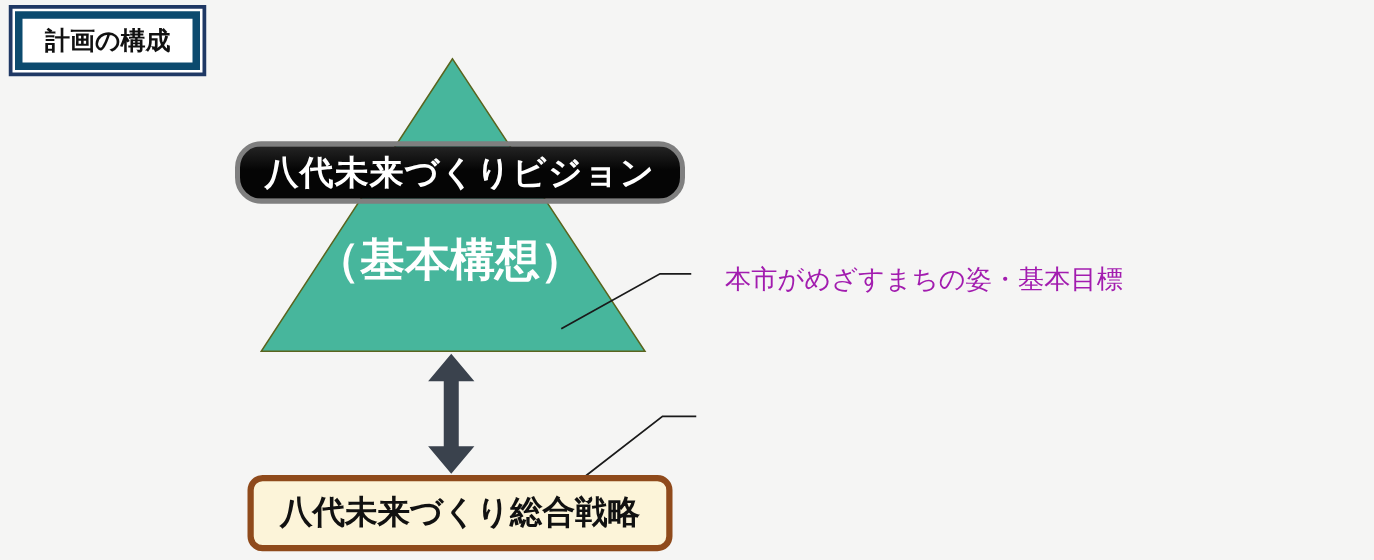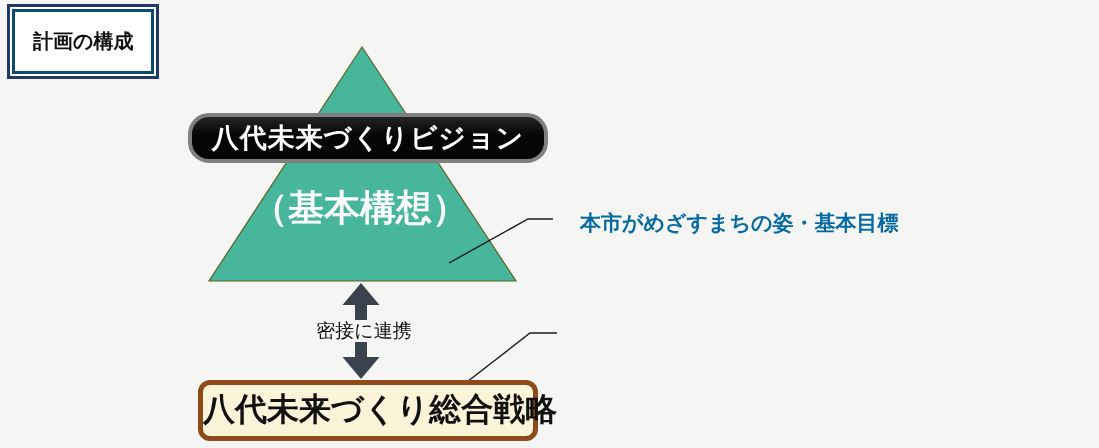--- a/index.html
+++ b/index.html
@@ -18,22 +18,22 @@
   .title-box {
     position: absolute;
     left: 7px;
     top: 4px;
     border: 3px solid #1f3864;
     background: #ffffff;
     padding: 2px;
     z-index: 3;
   }
   .title-inner {
-    border: 3px solid #0c4a6e;
-    padding: 16px 18px;
+    border: 6px solid #0c4a6e;
+    padding: 4px 18px;
     font-size: 20px;
     font-weight: 700;
     color: #111111;
     white-space: nowrap;
   }
   
   .svg-layer {
     position: absolute;
     left: 0;
     top: 0;
@@ -92,33 +92,33 @@
     position: absolute;
     left: 198px;
     top: 380px;
     width: 340px;
     height: 61px;
     box-sizing: border-box;
     border: 5px solid #8f4a1b;
     border-radius: 12px;
     background: #fcf4d9;
     color: #111111;
-    font-size: 32px;
+    font-size: 26px;
     font-weight: 700;
     text-align: center;
     line-height: 49px;
     white-space: nowrap;
     z-index: 2;
   }
   
   .annotation {
     position: absolute;
-    color: #0369a1;
+    color: #a21caf;
     font-size: 21px;
-    font-weight: 700;
+    font-weight: 400;
     white-space: nowrap;
     z-index: 2;
   }
   .annotation-1 { left: 580px; top: 209px; }
   .annotation-2 { left: 580px; top: 322px; }
 </style>
 </head>
 <body>
 
 <div class="canvas">
@@ -135,19 +135,18 @@
 
     <polyline points="454,392 530,333 557,333" fill="none" stroke-width="1.4" stroke="#1a1a1a"></polyline>
 
     <polygon points="361,283 379.5,305 367,305 367,357 379.5,357 361,379 342.5,357 355,357 355,305 342.5,305" fill="#3a424d"></polygon>
   </svg>
 
   <div class="vision-banner">八代未来づくりビジョン</div>
 
   <div class="vision-sub">（基本構想）</div>
 
-  <div class="link-label">密接に連携</div>
 
   <div class="strategy-box">八代未来づくり総合戦略</div>
 
   <div class="annotation annotation-1">本市がめざすまちの姿・基本目標</div>
 
 </div>
 
 </body></html>

